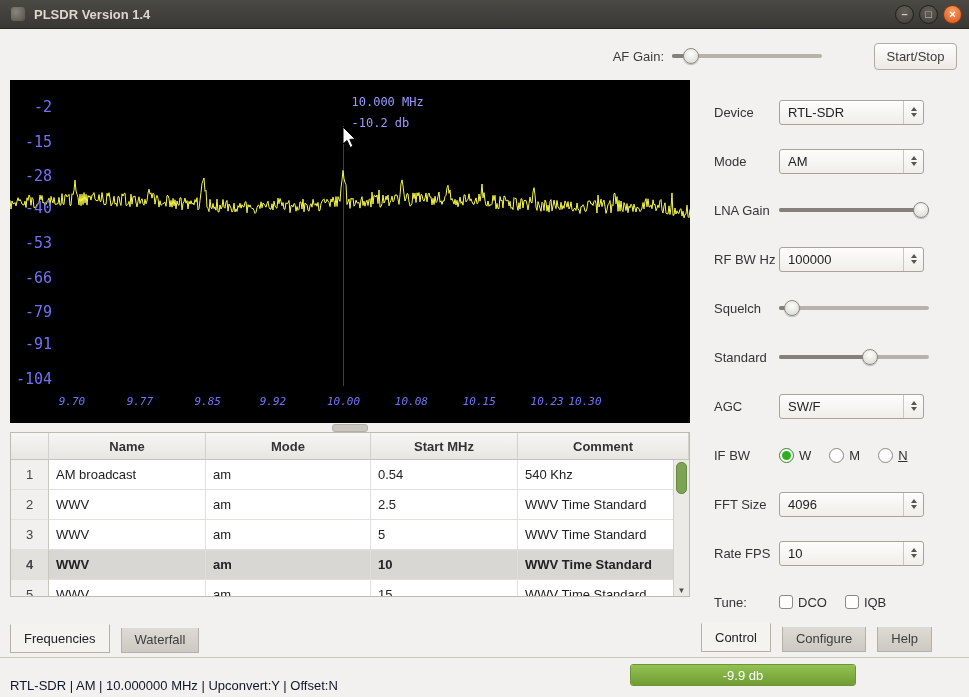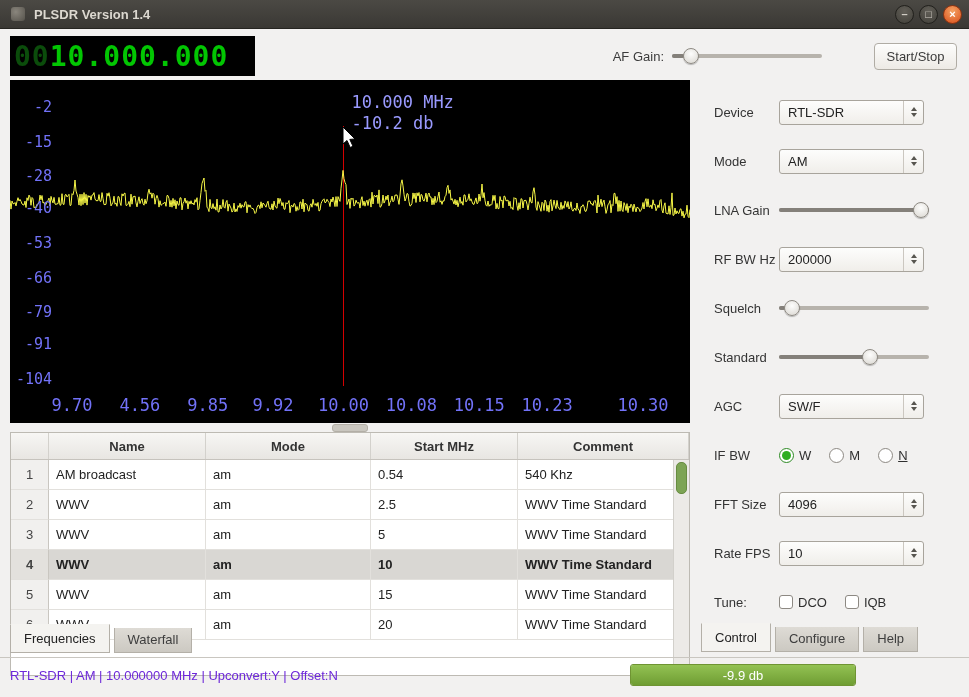--- a/index.html
+++ b/index.html
@@ -31,31 +31,31 @@
     border-radius:4px;color:#3c3c3c;font-size:13px;text-align:center;cursor:default;
     box-shadow:0 1px 0 rgba(255,255,255,.6) inset;}
   .startstop{position:absolute;left:874px;top:43px;width:83px;height:27px;line-height:25px;}
 
   
   .spectrum{position:absolute;left:10px;top:80px;width:680px;height:343px;background:#000;overflow:hidden;}
   .spectrum svg{position:absolute;left:0;top:0;}
   .spec-ylabel{position:absolute;left:2px;width:40px;text-align:right;
     font-family:"DejaVu Sans Mono",monospace;font-size:15px;color:#7272f8;}
   .spec-xlabel{position:absolute;top:315px;transform:translateX(-50%);
-    font-family:"DejaVu Sans Mono",monospace;font-size:17px;color:#7272f8;}
+    font-family:"DejaVu Sans Mono",monospace;font-size:11px;color:#7272f8;font-style:italic;}
   .spec-marker{position:absolute;top:12px;font-family:"DejaVu Sans Mono",monospace;
-    font-size:17px;line-height:21px;color:#9a9aff;}
+    font-size:12px;line-height:21px;color:#9a9aff;}
   .mouse-cursor{position:absolute;}
 
   
   .splitter{position:absolute;left:10px;top:423px;width:680px;height:9px;display:flex;align-items:center;justify-content:center;}
   .grip{width:34px;height:6px;border-radius:3px;background:#c9c6bf;border:1px solid #b3afa7;}
 
   
-  .table{position:absolute;left:10px;top:432px;width:680px;height:244px;background:#fff;
+  .table{position:absolute;left:10px;top:432px;width:680px;height:165px;background:#fff;
     border:1px solid #bdbab3;box-sizing:border-box;overflow:hidden;}
   .thead{display:grid;grid-template-columns:38px 157px 165px 147px 1fr;height:27px;
     background:linear-gradient(#f7f6f4,#e8e6e2);border-bottom:1px solid #c6c3bd;box-sizing:border-box;}
   .th{display:flex;align-items:center;justify-content:center;font-size:13px;font-weight:bold;color:#333;
     border-right:1px solid #d3d1cc;box-sizing:border-box;}
   .tbody{position:absolute;left:0;top:27px;right:15px;bottom:0;}
   .trow{display:grid;grid-template-columns:38px 157px 165px 147px 1fr;height:30px;background:#fff;}
   .trow.selected{background:#d9d7d3;font-weight:bold;}
   .td{display:flex;align-items:center;padding:4px 7px;font-size:13px;color:#222;
     border-right:1px solid #e2e0dc;border-bottom:1px solid #e2e0dc;box-sizing:border-box;overflow:hidden;white-space:nowrap;}
@@ -63,21 +63,21 @@
   .trow.selected .td.num{background:#e3e1dd;}
   .vscroll{position:absolute;top:27px;right:0;bottom:0;width:15px;background:#eceae7;border-left:1px solid #d2d0cb;}
   .vthumb{position:absolute;left:2px;right:2px;top:2px;height:32px;background:#7da455;border:1px solid #678c41;border-radius:5px;box-sizing:border-box;}
   .vdown{position:absolute;bottom:1px;left:0;right:0;text-align:center;font-size:8px;color:#4e4e4b;}
 
   
   .tabs{position:absolute;display:flex;align-items:flex-end;}
   .tabs-left{left:10px;top:627px;height:26px;}
   .tabs-right{left:701px;top:627px;height:25px;}
   .tab{box-sizing:border-box;padding:4px 13px 5px;font-size:13px;color:#3d3d3d;
-    border:1px solid #b4b0a8;border-top:none;background:linear-gradient(#dedbd5,#ccc9c2);margin-right:4px;cursor:default;}
+    border:1px solid #b4b0a8;border-top:none;background:linear-gradient(#dedbd5,#ccc9c2);margin-right:11px;cursor:default;}
   .tab.active{background:#f4f3f0;padding-top:6px;padding-bottom:6px;border-top:1px solid #f4f3f0;margin-top:-1px;color:#222;}
 
   
   .panel{position:absolute;left:700px;top:100px;width:252px;display:flex;flex-direction:column;gap:25px;}
   .ctl-row{display:flex;align-items:center;height:24px;}
   .ctl-label{width:79px;padding-left:14px;box-sizing:border-box;font-size:13px;color:#343434;flex:none;}
   .combo{flex:none;width:145px;height:25px;box-sizing:border-box;display:flex;align-items:center;
     background:linear-gradient(#fdfdfc,#f0eeea);border:1px solid #a8a49c;border-radius:3px;overflow:hidden;}
   .combo-value{flex:1;padding-left:8px;font-size:13px;color:#222;}
   .combo-arrows{width:19px;height:100%;border-left:1px solid #cbc7c0;display:flex;flex-direction:column;
@@ -94,21 +94,21 @@
   .opt-group{display:flex;align-items:center;gap:18px;}
   .radio-wrap,.check-wrap{display:flex;align-items:center;gap:5px;font-size:13px;color:#2f2f2f;}
   .radio{position:relative;width:15px;height:15px;border-radius:50%;background:#fff;border:1px solid #8d8983;box-sizing:border-box;}
   .radio.on{border-color:#2e8a24;}
   .radio.on::after{content:'';position:absolute;left:2px;top:2px;width:9px;height:9px;border-radius:50%;background:#2fae22;}
   .checkbox{width:14px;height:14px;border-radius:3px;background:#fff;border:1px solid #8d8983;box-sizing:border-box;}
   .underline{text-decoration:underline;}
 
   
   .statusbar{position:absolute;left:0;right:0;top:657px;bottom:0;border-top:1px solid #c9c6c0;}
-  .status-text{position:absolute;left:10px;top:10px;font-size:13px;color:#6d28d9;}
+  .status-text{position:absolute;left:10px;top:20px;font-size:13px;color:#0f172a;}
   .meter{position:absolute;left:630px;top:6px;width:226px;height:22px;border:1px solid #6f9433;border-radius:3px;
     background:#d6d4cf;overflow:hidden;box-sizing:border-box;}
   .meter-fill{position:absolute;left:0;top:0;bottom:0;background:linear-gradient(#93c253,#6f9d33);}
   .meter-label{position:absolute;left:0;right:0;top:0;bottom:0;display:flex;align-items:center;justify-content:center;
     color:#fff;font-size:13px;}
 </style>
 </head>
 <body>
 
 <div class="window">
@@ -116,24 +116,20 @@
   <div class="titlebar">
     <span class="app-icon"></span>
     <span>PLSDR Version 1.4</span>
     <div class="win-btns">
       <div class="win-btn">–</div>
       <div class="win-btn">□</div>
       <div class="win-btn close">×</div>
     </div>
   </div>
 
-  <div class="freq">
-    <span class="dim">00</span>
-      <span class="lit">10.000.000</span>
-  </div>
 
   <div class="afgain-label">AF Gain:</div>
   <div class="slider afgain-slider">
     <div class="trough"></div>
     <div class="fill" style="width: 8%;"></div>
     <div class="handle" style="left: calc(8% - 1.3px);"></div>
   </div>
   <div class="btn startstop">Start/Stop</div>
 
   <div class="spectrum">
@@ -151,28 +147,28 @@
   <div class="spec-ylabel" style="top: 18px; color: rgb(114, 114, 248);">-2</div>
       <div class="spec-ylabel" style="top: 52.6667px; color: rgb(114, 114, 248);">-15</div>
       <div class="spec-ylabel" style="top: 87.3333px; color: rgb(114, 114, 248);">-28</div>
       <div class="spec-ylabel" style="top: 119.333px; color: rgb(114, 114, 248);">-40</div>
       <div class="spec-ylabel" style="top: 154px; color: rgb(114, 114, 248);">-53</div>
       <div class="spec-ylabel" style="top: 188.667px; color: rgb(114, 114, 248);">-66</div>
       <div class="spec-ylabel" style="top: 223.333px; color: rgb(114, 114, 248);">-79</div>
       <div class="spec-ylabel" style="top: 255.333px; color: rgb(114, 114, 248);">-91</div>
       <div class="spec-ylabel" style="top: 290px; color: rgb(114, 114, 248);">-104</div>
       <div class="spec-xlabel" style="left: 62px; color: rgb(114, 114, 248);">9.70</div>
-      <div class="spec-xlabel" style="left: 129.875px; color: rgb(114, 114, 248);">4.56</div>
+      <div class="spec-xlabel" style="left: 129.875px; color: rgb(114, 114, 248);">9.77</div>
       <div class="spec-xlabel" style="left: 197.75px; color: rgb(114, 114, 248);">9.85</div>
       <div class="spec-xlabel" style="left: 263px; color: rgb(114, 114, 248);">9.92</div>
       <div class="spec-xlabel" style="left: 333.5px; color: rgb(114, 114, 248);">10.00</div>
       <div class="spec-xlabel" style="left: 401.375px; color: rgb(114, 114, 248);">10.08</div>
       <div class="spec-xlabel" style="left: 469.25px; color: rgb(114, 114, 248);">10.15</div>
       <div class="spec-xlabel" style="left: 537.125px; color: rgb(114, 114, 248);">10.23</div>
-      <div class="spec-xlabel" style="left: 633px; color: rgb(114, 114, 248);">10.30</div>
+      <div class="spec-xlabel" style="left: 575px; color: rgb(114, 114, 248);">10.30</div>
     </div>
 
   <div class="splitter">
     <div class="grip"></div>
   </div>
 
   <div class="table">
     <div class="thead" id="thead">
       <div class="th"></div>
     <div class="th">Name</div>
@@ -265,21 +261,21 @@
       <div class="slider">
         <div class="trough"></div>
         <div class="fill" style="width: 100%;"></div>
         <div class="handle" style="left: calc(100% - 16px);"></div>
       </div>
     </div>
 
     <div class="ctl-row">
       <span class="ctl-label">RF BW Hz</span>
       <div class="combo">
-        <span class="combo-value">200000</span>
+        <span class="combo-value">100000</span>
         <span class="combo-arrows">
             <i class="tri-up"></i>
             <i class="tri-down"></i>
           </span>
       </div>
     </div>
 
     <div class="ctl-row">
       <span class="ctl-label">Squelch</span>
       <div class="slider">

